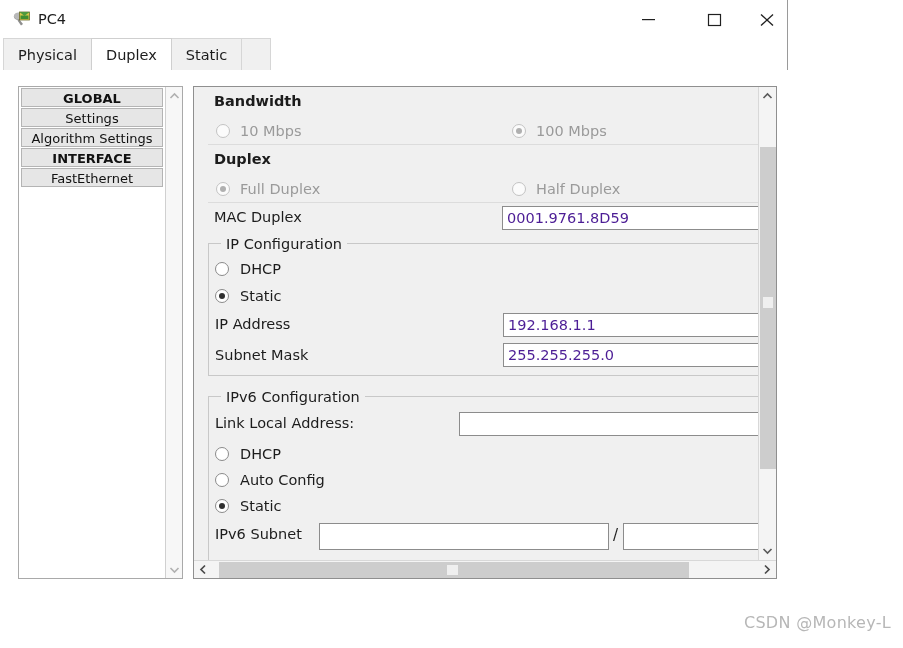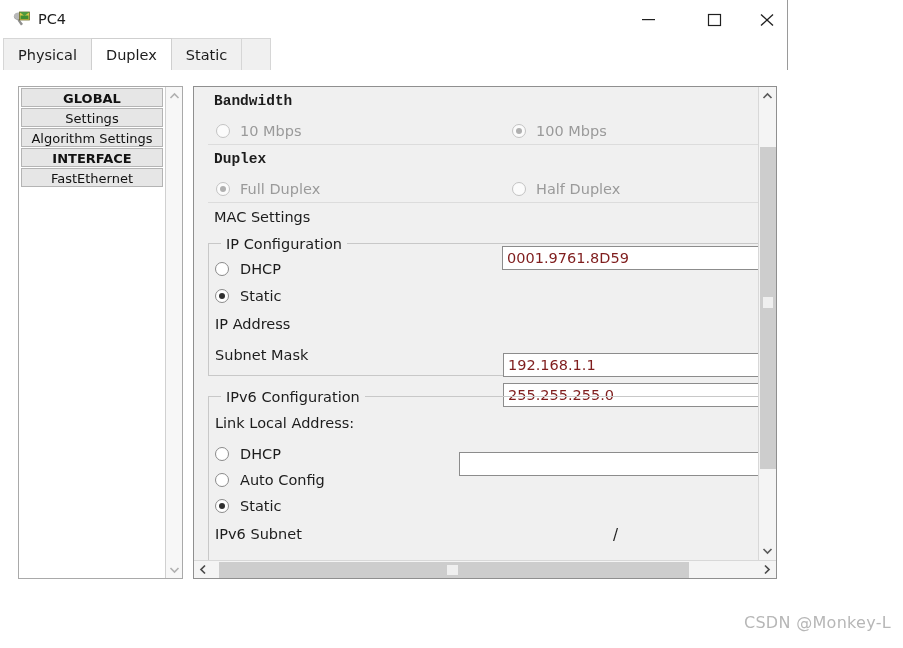--- a/index.html
+++ b/index.html
@@ -220,21 +220,21 @@
   }
 
   .lbl {
     position: absolute;
     left: 20px;
     font-size: 14.5px;
     color: #1c1c1c;
     line-height: 29px;
     white-space: nowrap;
   }
-  .lbl.bold { font-weight: bold; font-family: Liberation Mono, monospace; }
+  .lbl.bold { font-weight: bold; }
 
   .sep {
     position: absolute;
     left: 14px;
     right: 0;
     height: 1px;
     background: #dcdcdc;
   }
 
   
@@ -270,27 +270,26 @@
   }
   .radio-label.disabled { color: #9a9a9a; }
 
   
   .tinput {
     position: absolute;
     background: #ffffff;
     border: 1px solid #8c8c8c;
     box-sizing: border-box;
     font-size: 14.5px;
-    color: #7f1d1d;
+    color: #4c1d95;
     padding: 0 4px;
     line-height: 22px;
     height: 24px;
     white-space: nowrap;
     overflow: hidden;
-    margin-top: 40px;
   }
 
   
   .group {
     position: relative;
     margin: 0 8px 0 14px;
     border: 1px solid #c8c8c8;
     border-right: none;
     box-sizing: border-box;
   }
@@ -503,21 +502,21 @@
             </div>
             <div class="row" style="height:28px;">
               <div class="radio disabled sel" style="left:22px; top:7px;"></div>
               <span class="radio-label disabled" style="left:46px; top:0;">Full Duplex</span>
               <div class="radio disabled" style="left:318px; top:7px;"></div>
               <span class="radio-label disabled" style="left:342px; top:0;">Half Duplex</span>
               <div class="sep" style="bottom:0;"></div>
             </div>
 
             <div class="row" style="height:30px;">
-              <span class="lbl" style="top:0;">MAC Settings</span>
+              <span class="lbl" style="top:0;">MAC Duplex</span>
               <div class="tinput" style="left:308px; top:3px; width:330px;">0001.9761.8D59</div>
             </div>
 
             <div class="group" style="margin-top:10px; padding:12px 0 4px 0;">
               <span class="group-title">IP Configuration</span>
 
               <div class="row" style="height:26px;">
                 <div class="radio" style="left:6px; top:6px;"></div>
                 <span class="radio-label" style="left:31px; top:-1px;">DHCP</span>
               </div>

